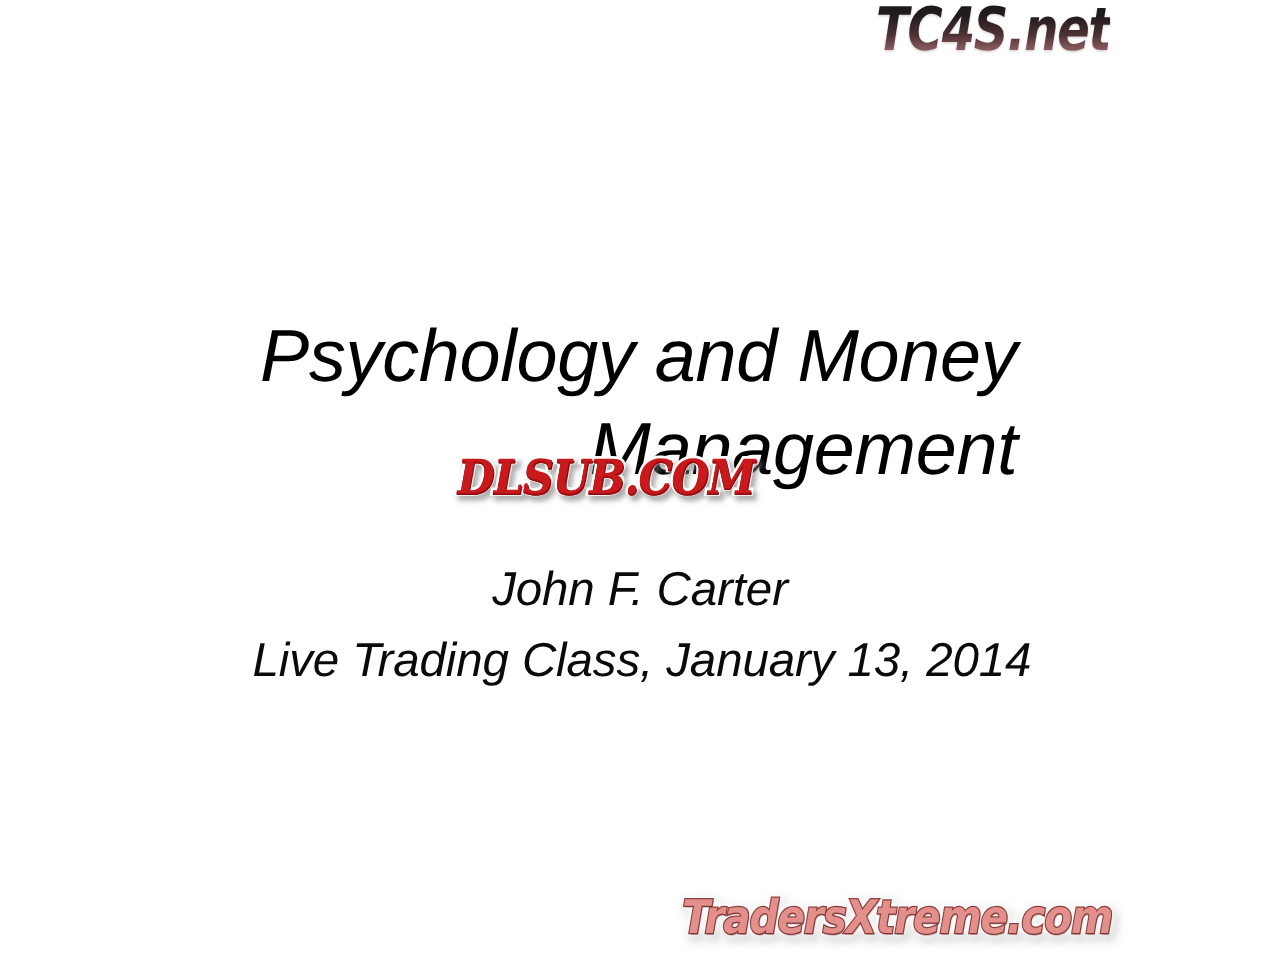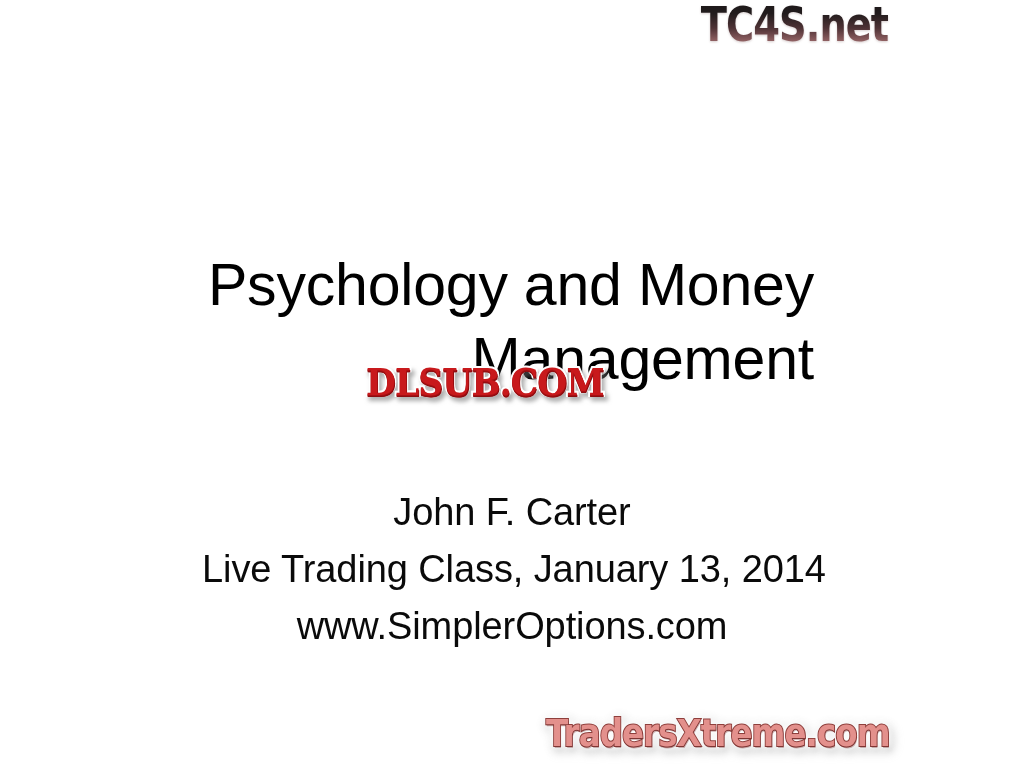--- a/index.html
+++ b/index.html
@@ -10,20 +10,21 @@
     overflow:hidden;
     background:#ffffff;
   }
 
   #slide {
     position:relative;
     width:895px;
     height:768px;
     background:#ffffff;
     font-family:"Liberation Sans", sans-serif;
+    font-style:italic;
     -webkit-font-smoothing:antialiased;
   }
 
   
   #title-block {
     position:absolute;
     left:194px;
     top:248px;
     width:620px;
     text-align:right;
@@ -38,21 +39,20 @@
     white-space:normal;
   }
 
   
   #subtitle-block {
     position:absolute;
     left:202px;
     top:444px;
     width:620px;
     text-align:center;
-    margin-top:40px;
   }
   .subtitle-line {
     font-family:"Liberation Sans", sans-serif;
     font-weight:400;
     font-size:38px;
     line-height:57px;
     letter-spacing:-0.1px;
     color:#0a0a0a;
     white-space:nowrap;
   }
@@ -148,20 +148,19 @@
     <h1 id="slide-title">Psychology and Money Management</h1>
   </div>
 
   <div id="wm-dlsub">
     <span class="wm-dlsub-text">DLSUB.COM</span>
   </div>
 
   <div id="subtitle-block">
     <div class="subtitle-line">John F. Carter</div>
     <div class="subtitle-line">Live Trading Class, January 13, 2014</div>
-    <div class="subtitle-line">www.SimplerOptions.com</div>
   </div>
 
   <div id="wm-traders">
     <span class="wm-traders-text">TradersXtreme.com</span>
   </div>
 
 </div>
 
 </body></html>

